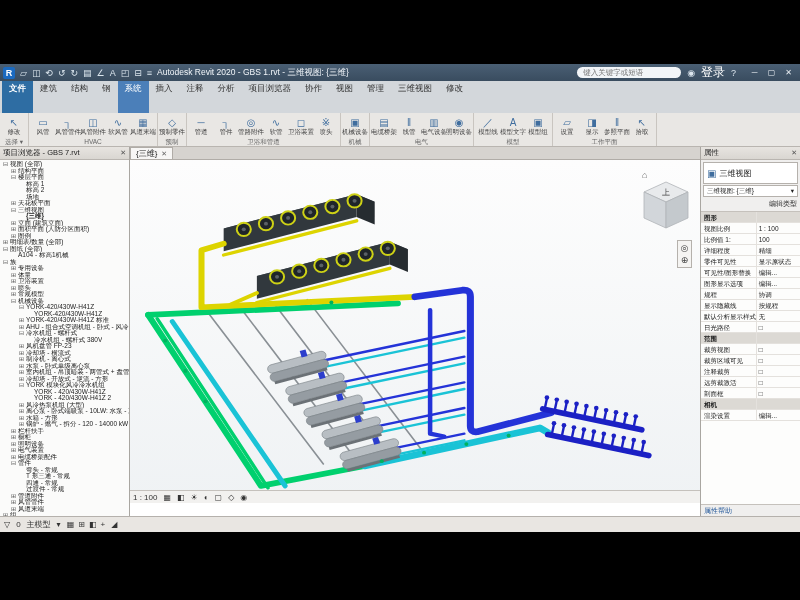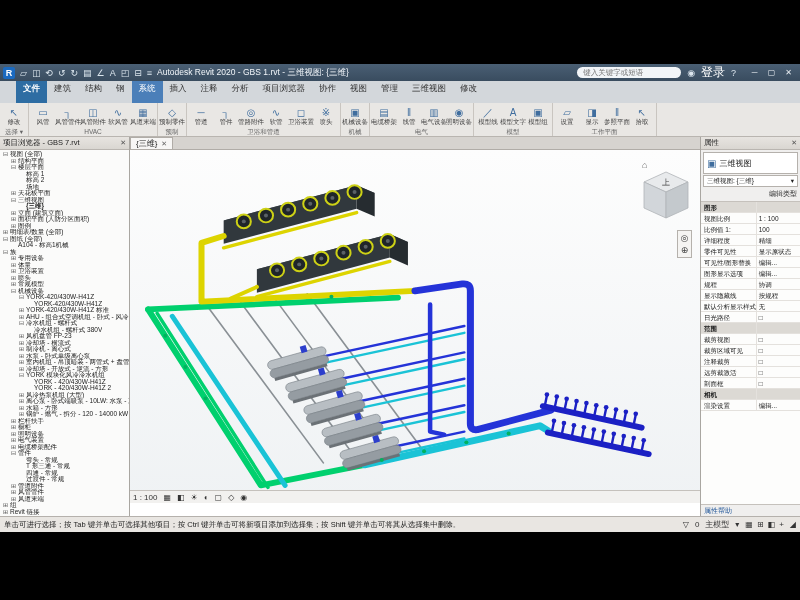--- a/index.html
+++ b/index.html
@@ -11,21 +11,21 @@
 #qat{display:flex;gap:5px;align-items:center}
 .qat-btn{font-size:9px;color:#dce6ee;line-height:12px}
 #title-text{flex:1;text-align:left;white-space:nowrap;overflow:hidden;text-overflow:ellipsis;color:#f2f6fa}
 #tb-right{display:flex;align-items:center;gap:6px}
 #tb-search{width:104px;height:11px;font-size:7.5px;border:none;border-radius:6px;padding:0 6px;background:#f2f5f8;color:#333;outline:none}
 .tb-ic{font-size:9px;color:#dce6ee}
 #signin{font-size:12px;color:#fff}
 .win-btns{display:flex;margin-left:4px}
 .win-btn{width:17px;text-align:center;font-size:8px;color:#e9eef3}
 
-#tabs{height:22px;background:#d3d7db;display:flex;align-items:stretch;padding-left:16px;flex:none}
+#tabs{height:32px;background:#d3d7db;display:flex;align-items:stretch;padding-left:2px;flex:none}
 .tab{font-size:8.5px;color:#333;padding:2px 7px 1px;white-space:nowrap}
 .tab.file{background:#2e6da3;color:#fff;font-weight:bold}
 .tab.active{background:#4b7fb9;color:#fff}
 
 #ribbon{height:34px;background:#e9e7e4;border-bottom:1px solid #b9b5b0;display:flex;flex:none;overflow:hidden}
 .panel{border-right:1px solid #c9c5c0;display:flex;flex-direction:column;padding:1px 2px 0;flex:none}
 .panel-icons{display:flex;gap:1px;flex:1;align-items:center}
 .rib-btn{width:24px;display:flex;flex-direction:column;align-items:center}
 .rib-glyph{font-size:10px;color:#3f6d9e;line-height:11px}
 .rib-lbl{font-size:6.5px;color:#444;line-height:7px;white-space:nowrap;max-width:26px;overflow:hidden}
@@ -955,21 +955,20 @@
           <div class="p-row">
             <span class="pl">渲染设置</span>
             <span class="pv">编辑...</span>
           </div>
         </div>
       <div class="p-help">属性帮助</div>
     </div>
   </div>
 
   <div id="statusbar">
-    <div id="status-hint">单击可进行选择；按 Tab 键并单击可选择其他项目；按 Ctrl 键并单击可将新项目添加到选择集；按 Shift 键并单击可将其从选择集中删除。</div>
     <span class="sb-item">▽</span>
     <span class="sb-item">0</span>
     <span class="sb-item">主模型</span>
     <span class="sb-item">▾</span>
     <span style="display:flex;gap:4px">
 
         <span class="sb-item">▦</span>
 
         <span class="sb-item">⊞</span>
 

